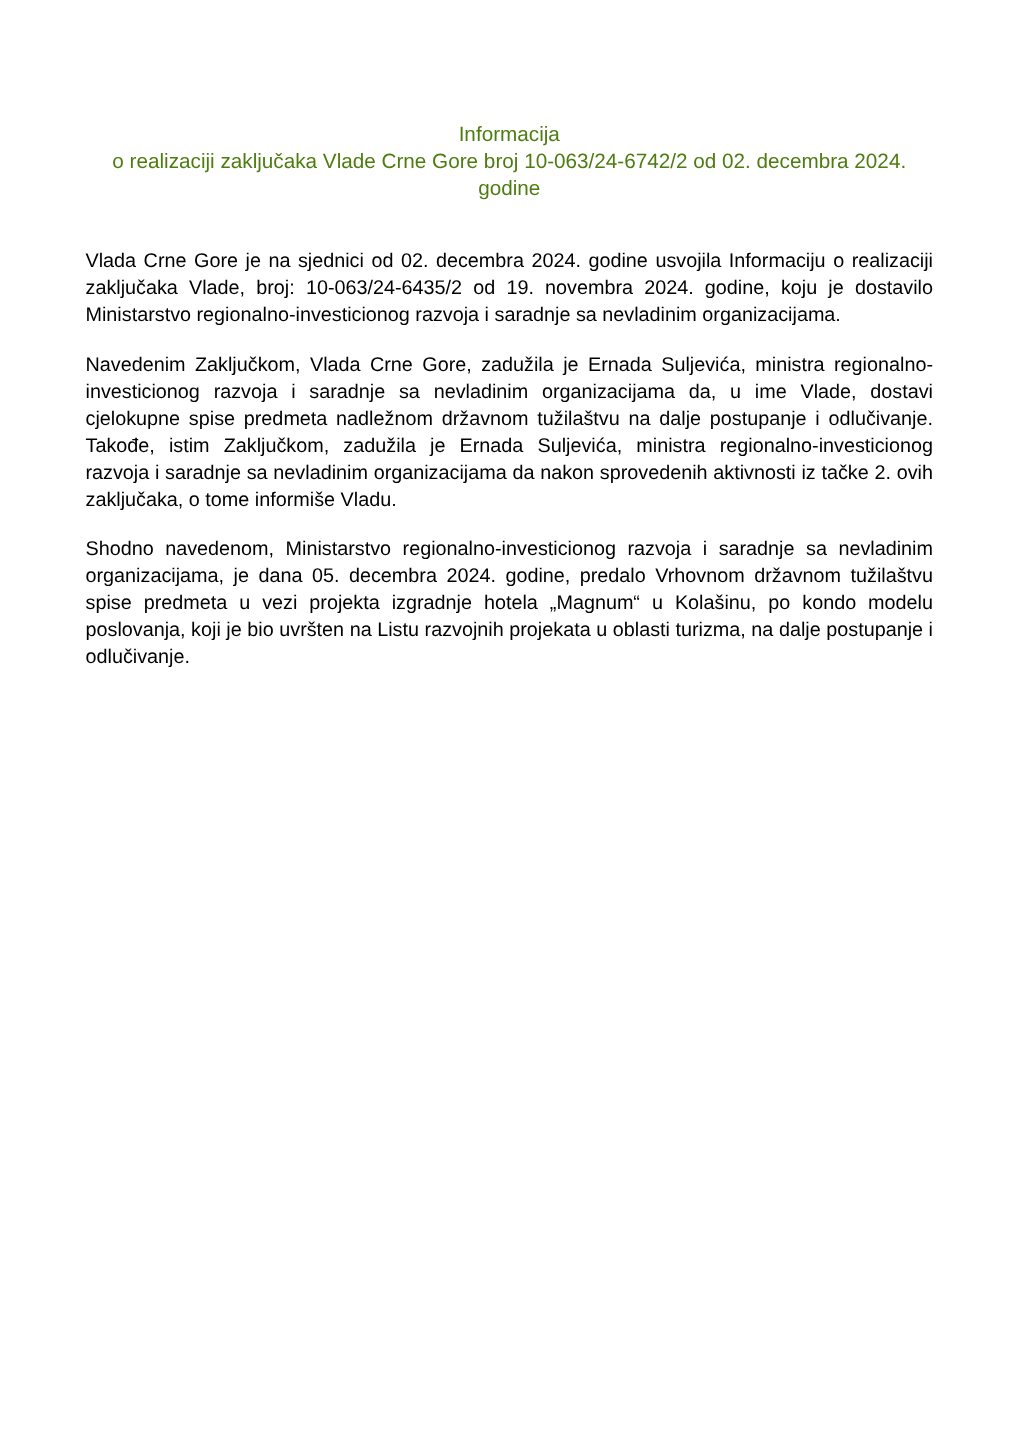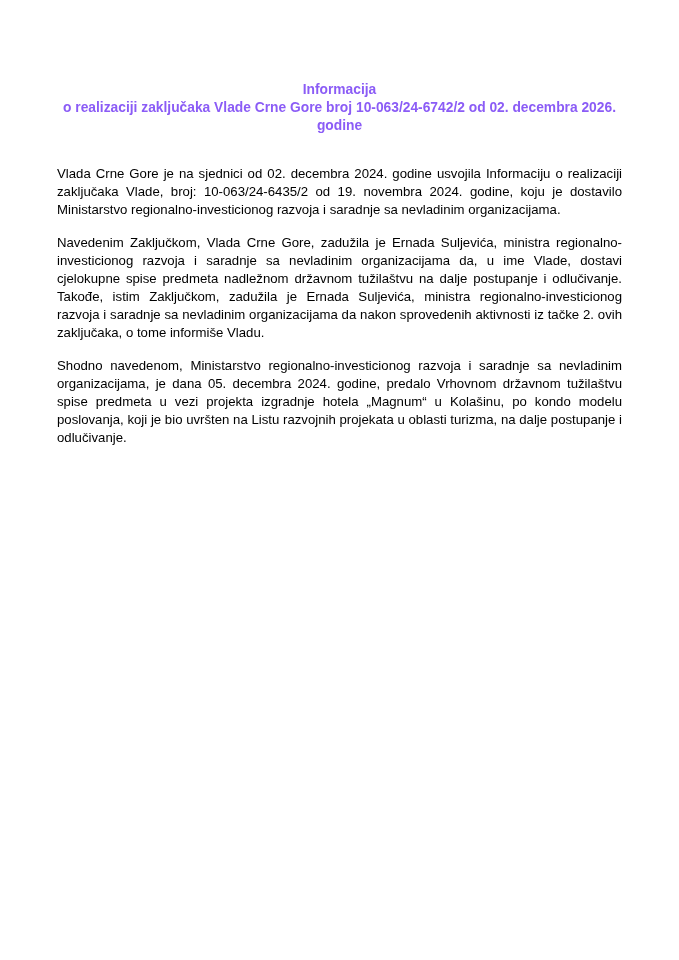--- a/index.html
+++ b/index.html
@@ -19,24 +19,24 @@
 
   .page {
     width: 679px;
     height: 960px;
     background: #ffffff;
     padding: 81px 57px 0 57px;
   }
 
   .doc-title {
     font-size: 13.8px;
-    font-weight: bold;
+    font-weight: normal;
     line-height: 18px;
     text-align: center;
-    color: #8b5cf6;
+    color: #4d7c0f;
     margin-bottom: 30px;
   }
 
   .doc-title .title-line {
     display: block;
   }
 
   .doc-body p {
     font-size: 13.2px;
     line-height: 18px;
@@ -45,21 +45,21 @@
     margin-bottom: 15px;
   }
 </style>
 </head>
 <body>
 
 <div class="page">
 
   <h1 class="doc-title">
     <span class="title-line">Informacija</span>
-    <span class="title-line">o realizaciji zaključaka Vlade Crne Gore broj 10-063/24-6742/2 od 02. decembra 2026. godine</span>
+    <span class="title-line">o realizaciji zaključaka Vlade Crne Gore broj 10-063/24-6742/2 od 02. decembra 2024. godine</span>
   </h1>
 
   <div class="doc-body">
     <p>Vlada Crne Gore je na sjednici od 02. decembra 2024. godine usvojila Informaciju o realizaciji zaključaka Vlade, broj: 10-063/24-6435/2 od 19. novembra 2024. godine, koju je dostavilo Ministarstvo regionalno-investicionog razvoja i saradnje sa nevladinim organizacijama.</p>
     <p>Navedenim Zaključkom, Vlada Crne Gore, zadužila je Ernada Suljevića, ministra regionalno-investicionog razvoja i saradnje sa nevladinim organizacijama da, u ime Vlade, dostavi cjelokupne spise predmeta nadležnom državnom tužilaštvu na dalje postupanje i odlučivanje. Takođe, istim Zaključkom, zadužila je Ernada Suljevića, ministra regionalno-investicionog razvoja i saradnje sa nevladinim organizacijama da nakon sprovedenih aktivnosti iz tačke 2. ovih zaključaka, o tome informiše Vladu.</p>
     <p>Shodno navedenom, Ministarstvo regionalno-investicionog razvoja i saradnje sa nevladinim organizacijama, je dana 05. decembra 2024. godine, predalo Vrhovnom državnom tužilaštvu spise predmeta u vezi projekta izgradnje hotela „Magnum“ u Kolašinu, po kondo modelu poslovanja, koji je bio uvršten na Listu razvojnih projekata u oblasti turizma, na dalje postupanje i odlučivanje.</p>
   </div>
 
 </div>
 

